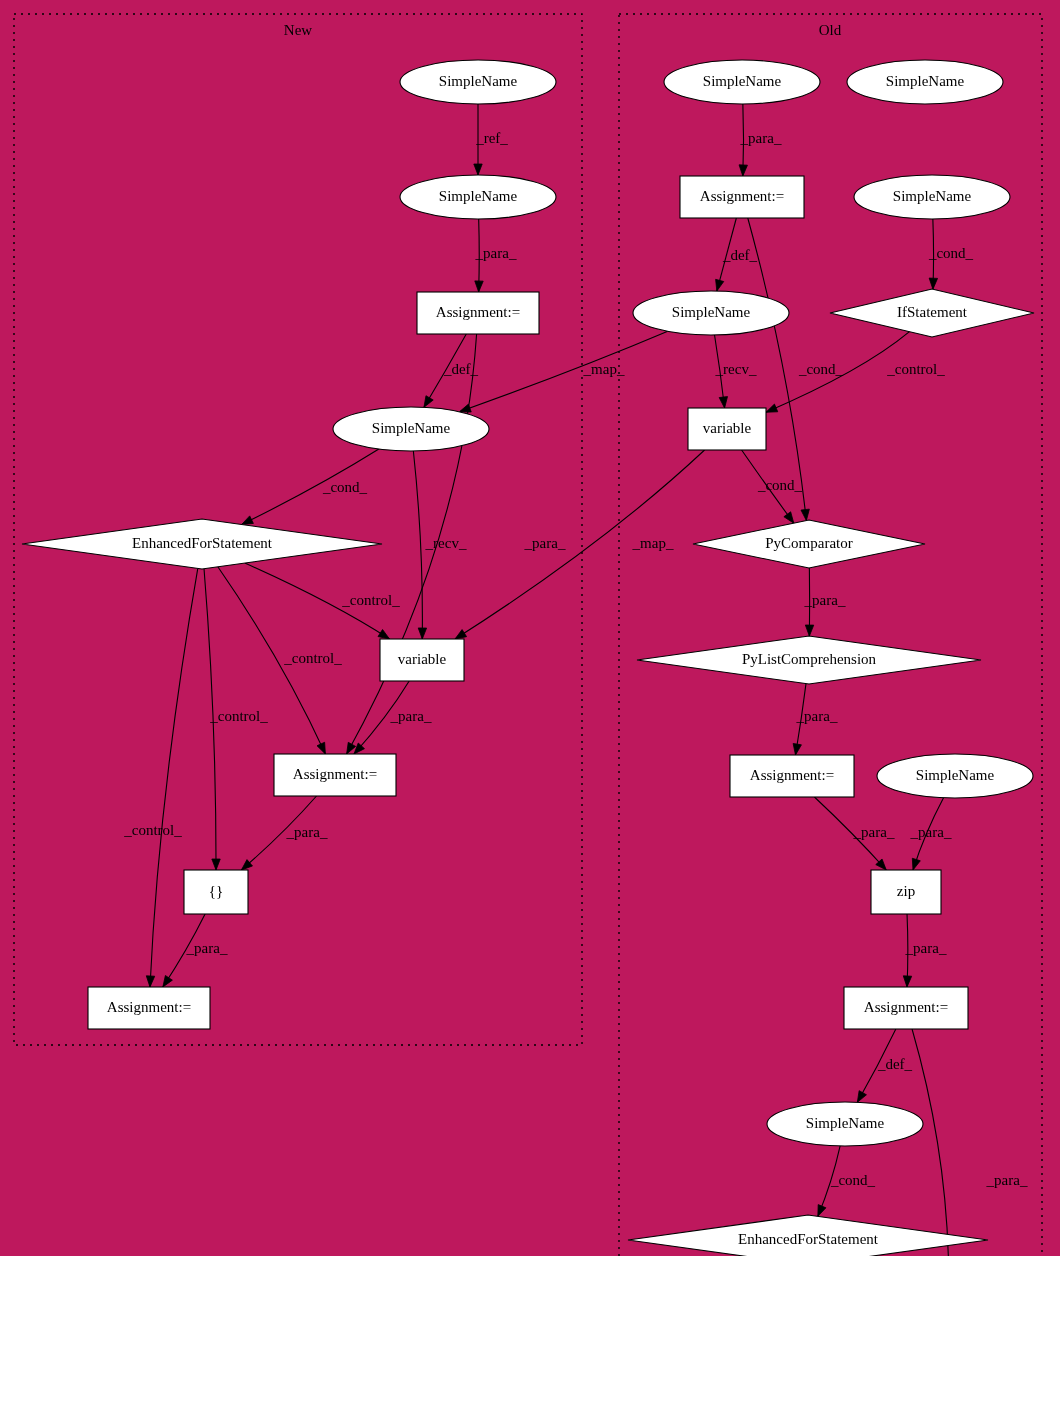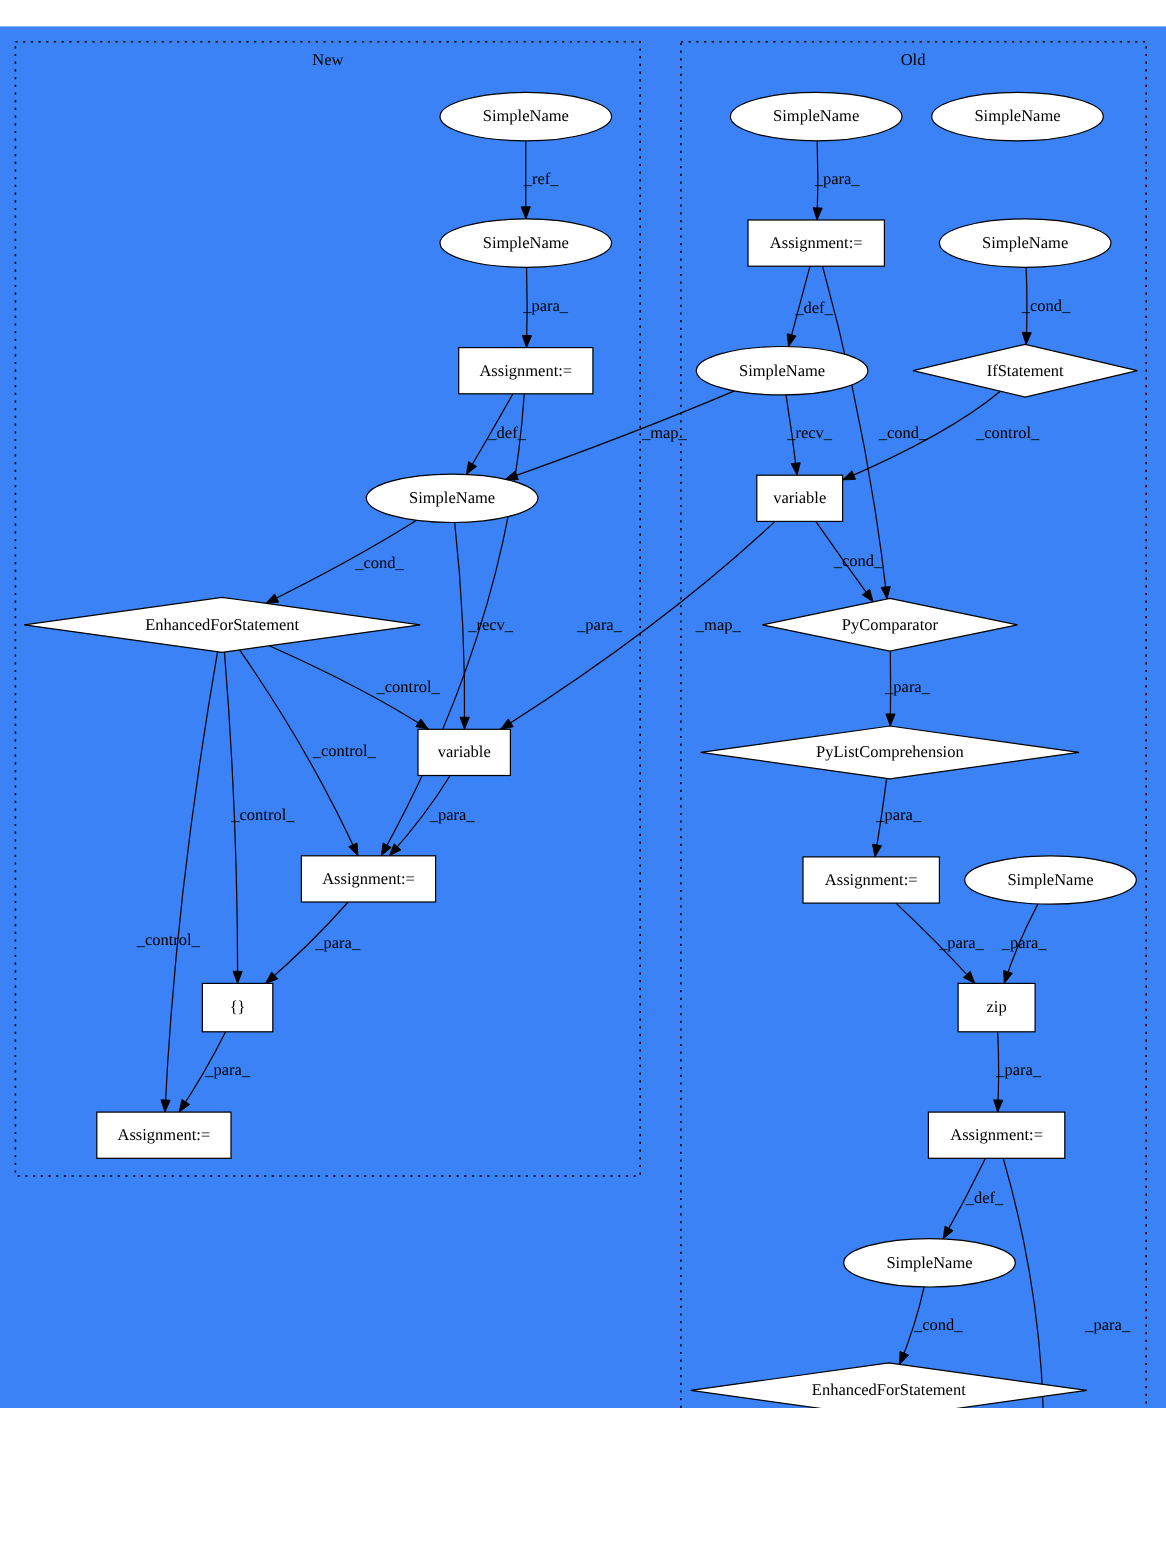--- a/index.html
+++ b/index.html
@@ -4,24 +4,23 @@
 <style>
   html, body {
     margin: 0;
     padding: 0;
     background: #ffffff;
   }
   #canvas {
     position: relative;
     width: 1060px;
     height: 1256px;
-    background: #3b82f6;
+    background: #be185d;
     font-family: "Liberation Serif", "DejaVu Serif", serif;
     overflow: hidden;
-    margin-top: 24px;
   }
   svg#graph {
     position: absolute;
     left: 0;
     top: 0;
     width: 1060px;
     height: 1408px;
   }
   .node-shape {
     fill: #ffffff;

